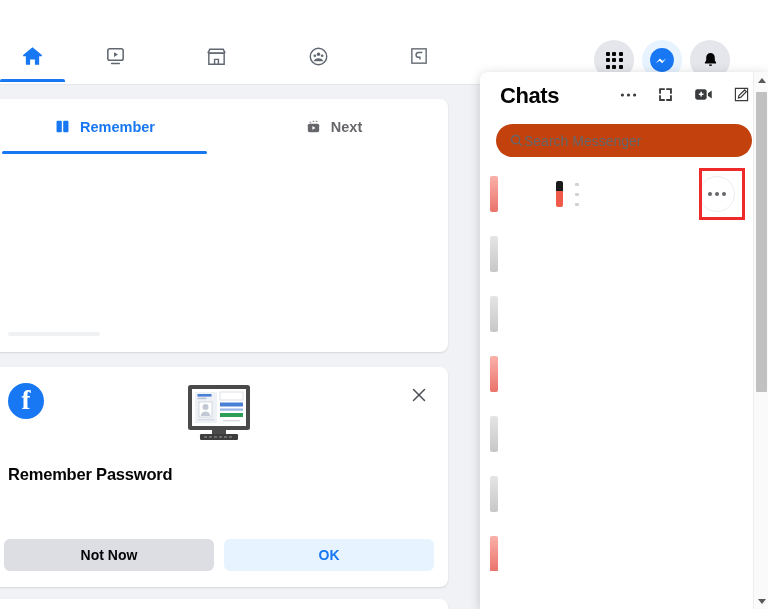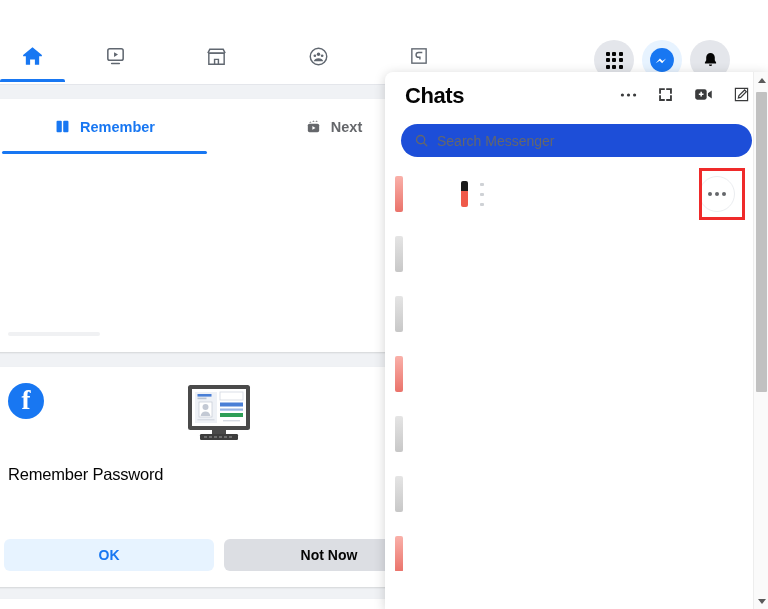--- a/index.html
+++ b/index.html
@@ -90,21 +90,21 @@
   .close-x {
     position: absolute; right: 18px; top: 17px; width: 22px; height: 22px;
     cursor: pointer;
   }
   .monitor-wrap {
     position: absolute; left: 0; right: 0; top: 16px;
     display: flex; justify-content: center; pointer-events: none;
   }
   .pw-title {
     position: absolute; left: 18px; top: 98px;
-    font-size: 16.5px; font-weight: 400; color: #050505; letter-spacing: -0.2px;
+    font-size: 16.5px; font-weight: 700; color: #050505; letter-spacing: -0.2px;
   }
   .pw-body {
     position: absolute; left: 18px; right: 26px; top: 122px;
     font-size: 13.5px; line-height: 18px; color: #050505;
   }
   .pw-buttons {
     position: absolute; left: 14px; right: 14px; bottom: 16px;
     display: flex; gap: 10px;
   }
   .btn {
@@ -117,41 +117,41 @@
   .btn-notnow { background: #dcdee3; color: #050505; }
 
   
   .composer-card {
     position: absolute; left: -10px; top: 514px; width: 458px; height: 80px;
     padding: 12px 14px; display: flex; align-items: center; gap: 10px;
   }
 
   
   .chats-panel {
-    position: absolute; right: 0; top: 72px; width: 383px; bottom: 0;
+    position: absolute; right: 0; top: 72px; width: 288px; bottom: 0;
     background: #ffffff;
     box-shadow: 0 2px 12px rgba(0,0,0,0.18);
     border-radius: 8px 0 0 0;
     overflow: hidden; z-index: 20;
   }
   .chats-header {
     position: relative; height: 48px; padding: 0 20px;
     display: flex; align-items: center;
   }
   .chats-title { font-size: 22px; font-weight: 700; color: #050505; letter-spacing: -0.4px; }
   .chats-header-icons {
     position: absolute; right: 18px; top: 14px;
     display: flex; align-items: center; gap: 20px;
   }
   .hdr-icon { cursor: pointer; display: flex; align-items: center; justify-content: center; }
 
   .search-wrap { padding: 4px 16px 8px 16px; }
   .search-box {
-    height: 33px; border-radius: 17px; background: #1d4ed8;
-    display: flex; align-items: center; gap: 8px; padding: 0 13px;
+    height: 33px; border-radius: 17px; background: #c2410c;
+    display: flex; align-items: center; padding: 0 13px;
     cursor: text;
   }
   .search-box input {
     border: none; outline: none; background: transparent; flex: 1;
     font-size: 14px; color: #050505; font-family: "Liberation Sans", sans-serif;
   }
   .search-box input::placeholder { color: #65676b; }
 
   .chat-list { position: absolute; left: 0; right: 15px; top: 92px; bottom: 38px; overflow: hidden; }
   .chat-row {
@@ -354,22 +354,22 @@
               <rect x="37" y="53" width="3" height="2"></rect>
             <rect x="42" y="53" width="3" height="2"></rect>
               <rect x="47" y="53" width="3" height="2"></rect>
           </g>
         </svg>
       </div>
 
       <div class="pw-title">Remember Password</div>
 
       <div class="pw-buttons">
+        <button class="btn btn-notnow">Not Now</button>
         <button class="btn btn-ok">OK</button>
-        <button class="btn btn-notnow">Not Now</button>
       </div>
     </div>
 
     <div class="card composer-card">
       
       
     </div>
   </div>
 
   <div class="chats-panel">

